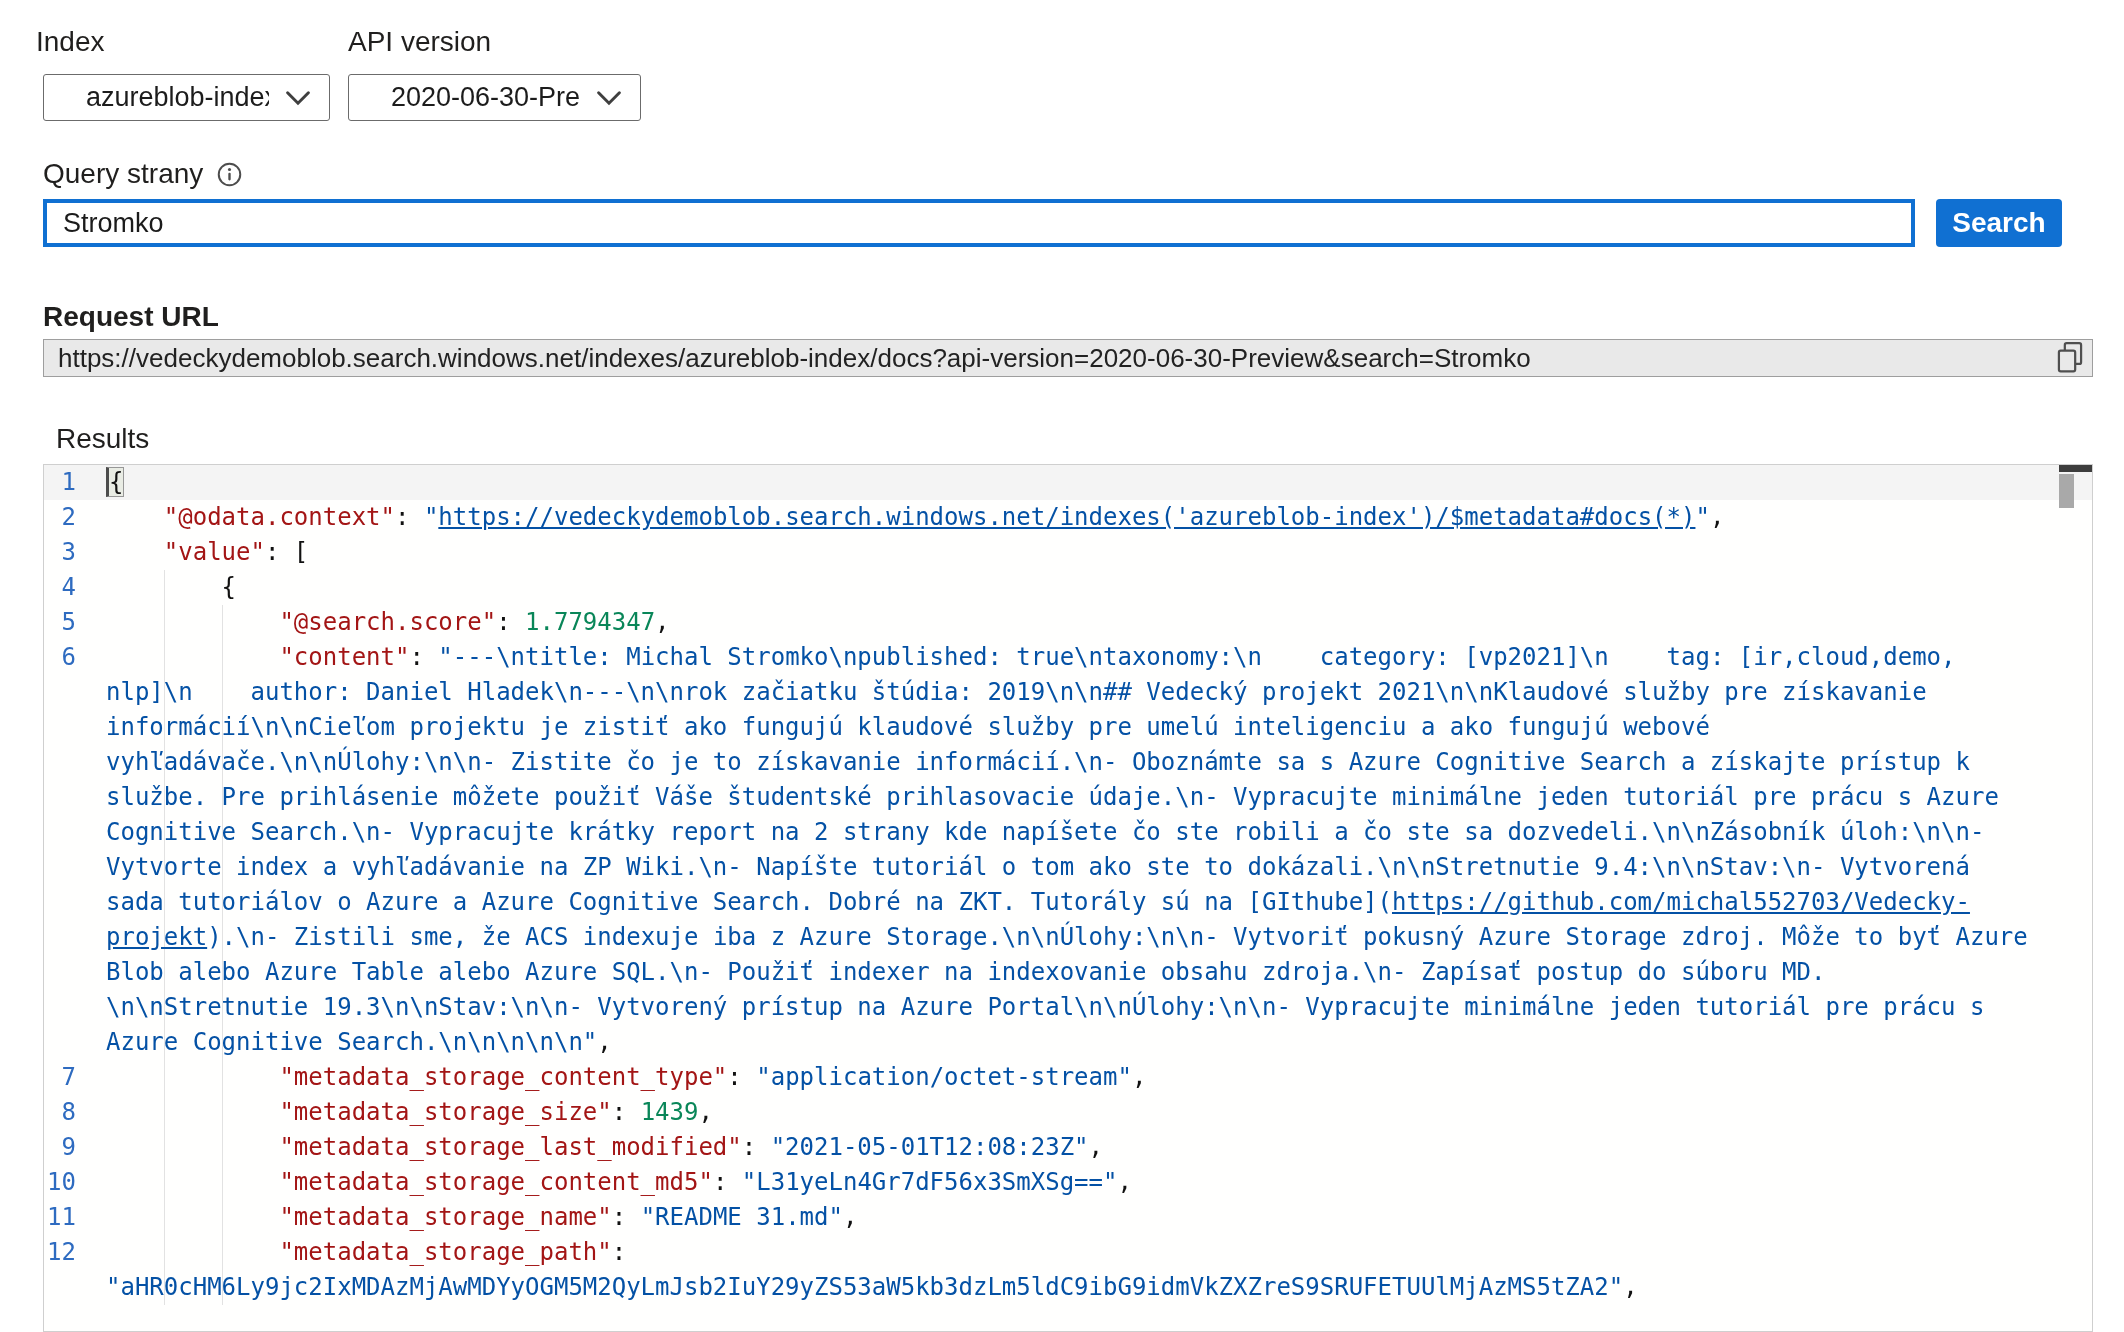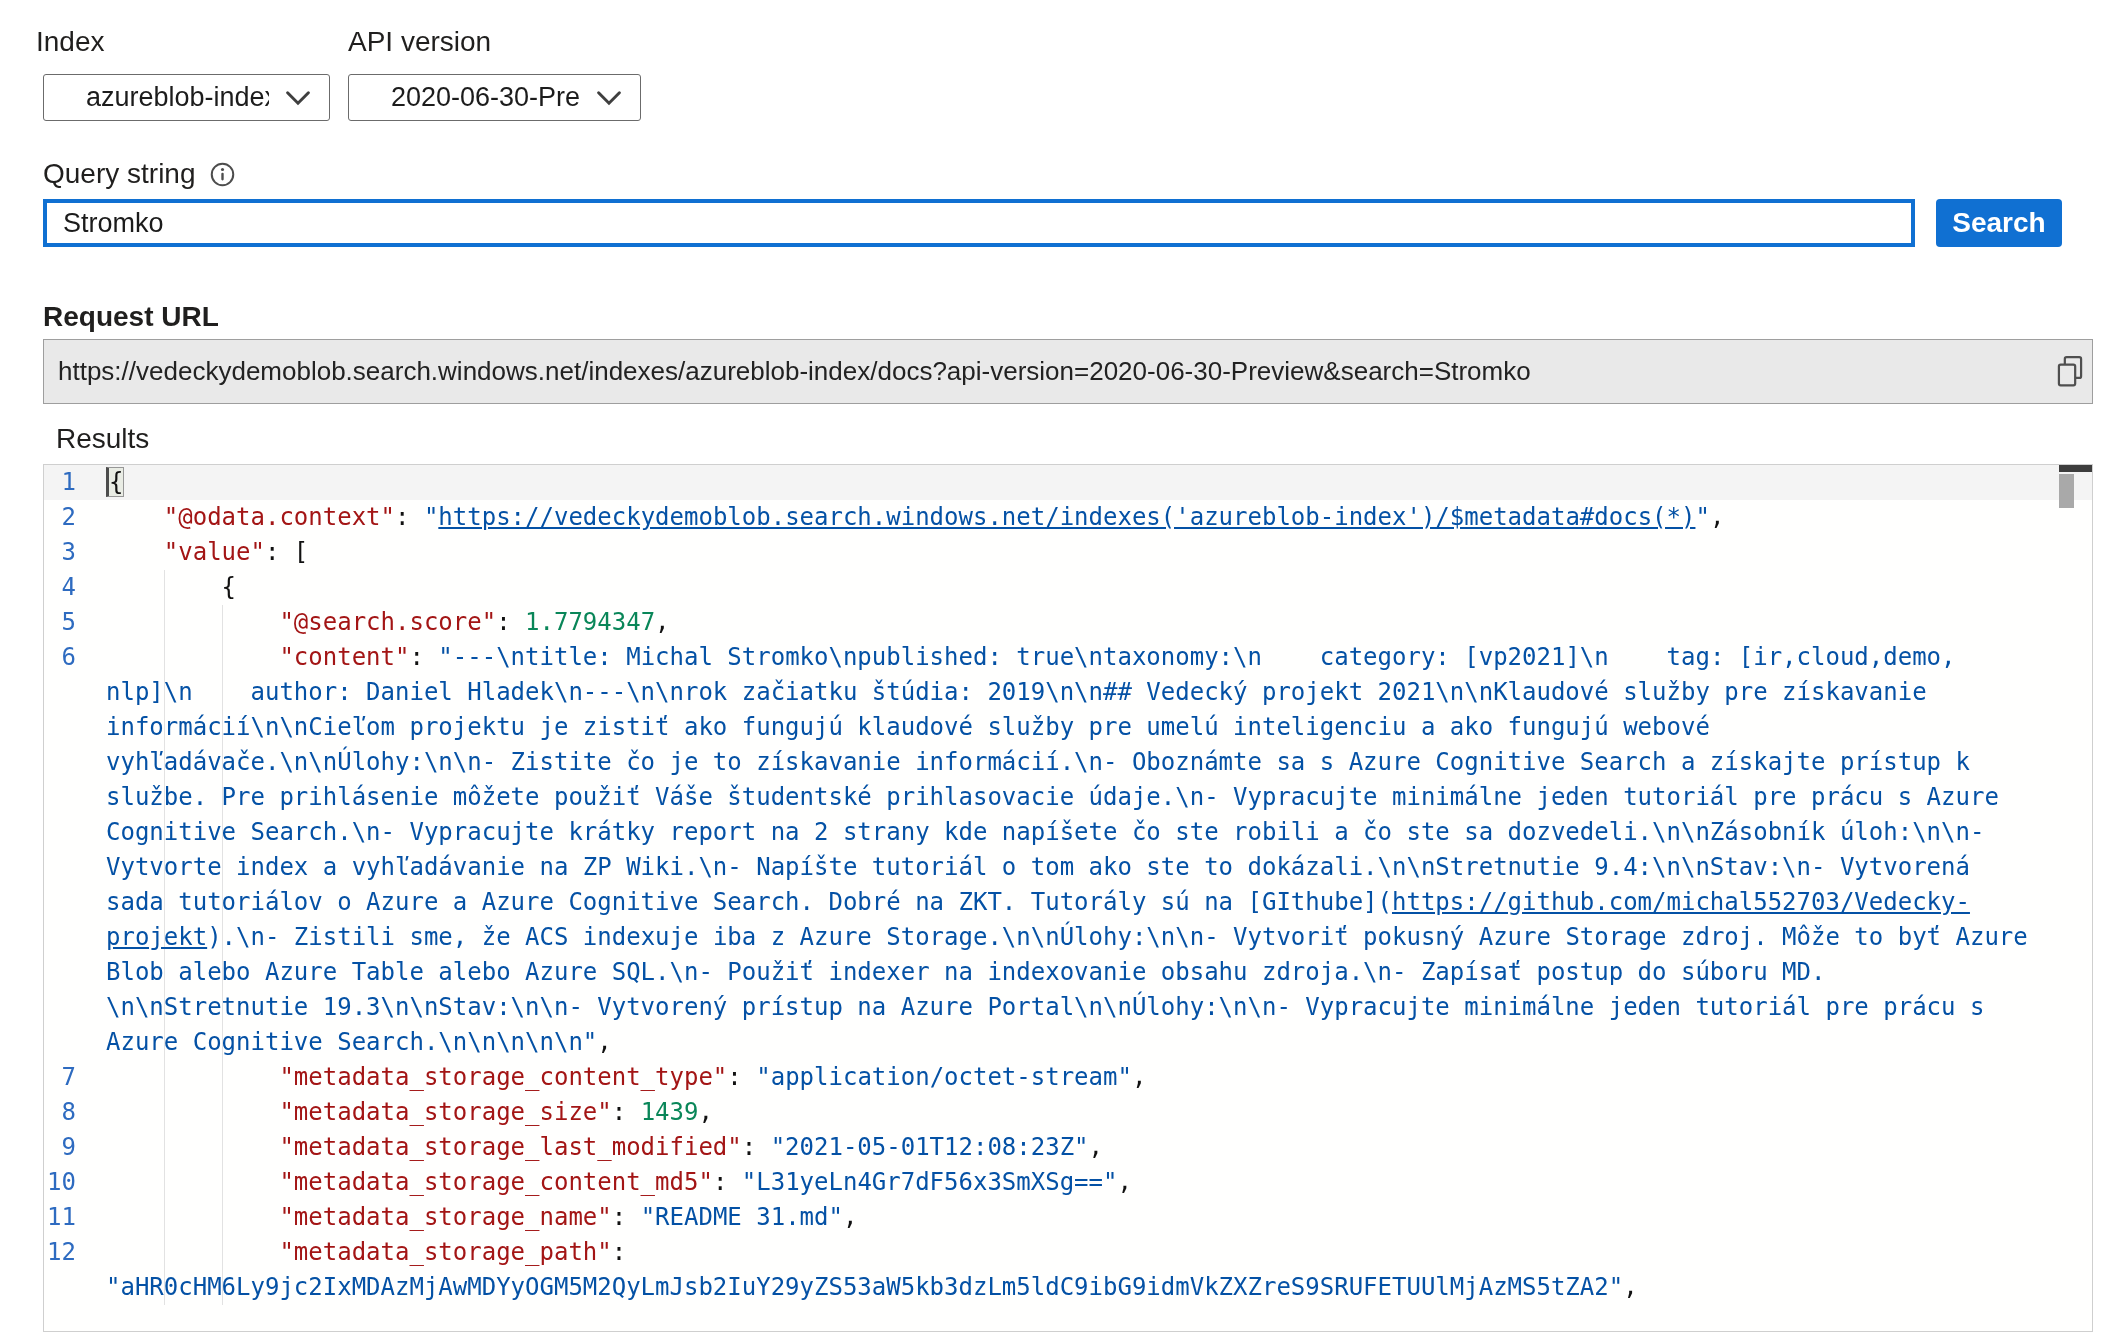--- a/index.html
+++ b/index.html
@@ -24,21 +24,21 @@
   .select-box .sel-text{font-size:27px;color:#1c1c1c;white-space:nowrap;overflow:hidden;}
   .chev{flex:none;margin-left:16px;}
 
   
   .query-input{position:absolute;left:43px;top:199px;width:1872px;height:48px;border:4px solid var(--accent);
     border-radius:0;font-family:"Liberation Sans",sans-serif;font-size:27px;color:#1b1b1b;padding:0 16px;outline:none;}
   .search-btn{position:absolute;left:1936px;top:199px;width:126px;height:48px;background:var(--accent);
     color:#fff;border:none;border-radius:4px;font-family:"Liberation Sans",sans-serif;font-size:28px;font-weight:600;cursor:pointer;}
 
   
-  .url-bar{position:absolute;left:43px;top:339px;width:2050px;height:65px;background:#e9e9e9;border:1px solid #9e9e9e;
+  .url-bar{position:absolute;left:43px;top:339px;width:2050px;height:38px;background:#e9e9e9;border:1px solid #9e9e9e;
     display:flex;align-items:center;}
   .url-text{flex:1;font-size:26px;color:#222;padding:0 14px;white-space:nowrap;overflow:hidden;}
   .copy-btn{flex:none;width:44px;height:100%;display:flex;align-items:center;justify-content:center;cursor:pointer;}
 
   
   .results-box{position:absolute;left:43px;top:464px;width:2050px;height:868px;border:1px solid #cfcfcf;background:#fffffe;overflow:hidden;}
   .code-line{display:flex;min-height:35px;}
   .code-line.current{background:#f4f4f4;}
   .ln{flex:none;width:62px;padding-right:30px;text-align:right;color:var(--ln);
     font-family:"DejaVu Sans Mono",monospace;font-size:24px;line-height:35px;user-select:none;}
@@ -76,21 +76,21 @@
   <div class="select-box" style="left:348px;top:74px;width:293px;">
     <span class="sel-text">2020-06-30-Pre...</span>
     <span class="chev">
       <svg width="26" height="16" viewBox="0 0 20 12">
           <path d="M2 2 L10 10 L18 2" stroke="#3f3f3f" stroke-width="2.3" fill="none" stroke-linecap="round"></path>
         </svg>
     </span>
   </div>
 
   <div class="field-label label-row" style="left:43px;top:158px;">
-    <span>Query string</span>
+    <span>Query strany</span>
     <span class="icon-info">
       <svg width="25" height="25" viewBox="0 0 20 20">
         <circle cx="10" cy="10" r="8.6" stroke="#4d4d4d" stroke-width="1.6" fill="none"></circle>
         <circle cx="10" cy="6" r="1.25" fill="#4d4d4d"></circle>
         <rect x="9.05" y="8.5" width="1.9" height="6.2" rx="0.9" fill="#4d4d4d"></rect>
       </svg>
     </span>
   </div>
   <input class="query-input" type="text" value="Stromko" style="">
   <button class="search-btn">Search</button>

